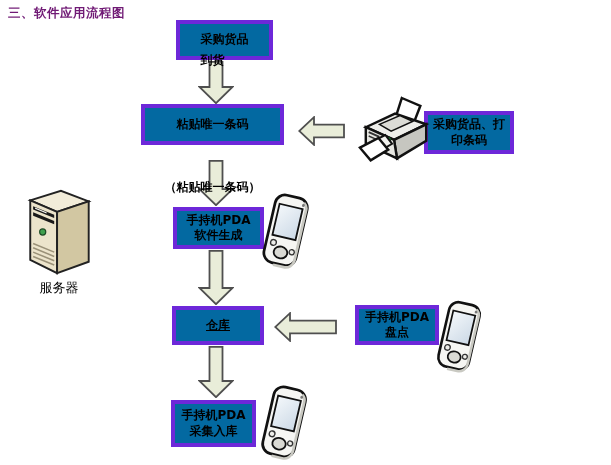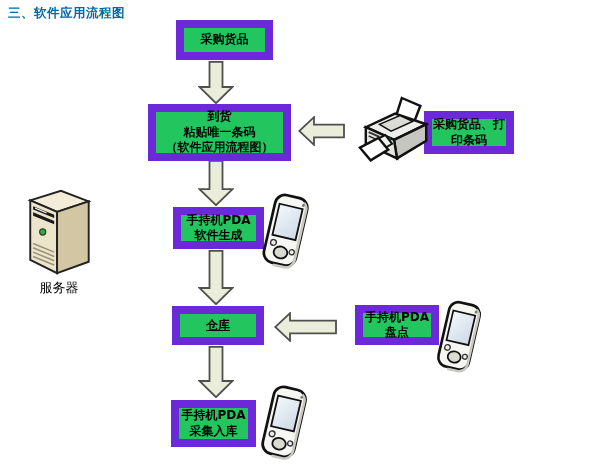--- a/index.html
+++ b/index.html
@@ -6,27 +6,27 @@
   #canvas{
     position:relative;
     width:611px;height:465px;
     background:#ffffff;
     font-family:"DejaVu Sans","Liberation Sans",sans-serif;
     color:#000;
     overflow:hidden;
   }
   .title{
     position:absolute;left:8px;top:5px;
-    font-size:12.5px;font-weight:bold;color:#0369a1;
+    font-size:12.5px;font-weight:bold;color:#701a75;
     letter-spacing:.5px;
   }
   .node{
     position:absolute;
-    background:#22c55e;
-    border:8px solid #6d28d9;
+    background:#0369a1;
+    border:4px solid #6d28d9;
     box-sizing:border-box;
     display:flex;flex-direction:column;
     align-items:center;justify-content:center;
     text-align:center;
     font-size:12px;font-weight:bold;line-height:1.28;
     z-index:1;
   }
   .node div{white-space:nowrap;}
   .icon{position:absolute;z-index:2;}
   .arrow{position:absolute;z-index:0;}
@@ -59,24 +59,24 @@
 </svg>
 
 <div id="canvas">
 
   <div class="title">三、软件应用流程图</div>
 
   <div class="node" style="left:176px;top:20px;width:97px;height:40px;">
     <div>采购货品</div>
   </div>
 
-  <div class="node" style="left:148px;top:104px;width:143px;height:57px;">
+  <div class="node" style="left:141px;top:104px;width:143px;height:41px;gap:48px;">
     <div>到货</div>
     <div>粘贴唯一条码</div>
-    <div>（软件应用流程图）</div>
+    <div>（粘贴唯一条码）</div>
   </div>
 
   <div class="node" style="left:424px;top:111px;width:90px;height:43px;">
     <div>采购货品、打</div>
     <div>印条码</div>
   </div>
 
   <div class="node" style="left:173px;top:207px;width:91px;height:42px;">
     <div>手持机PDA</div>
     <div>软件生成</div>

